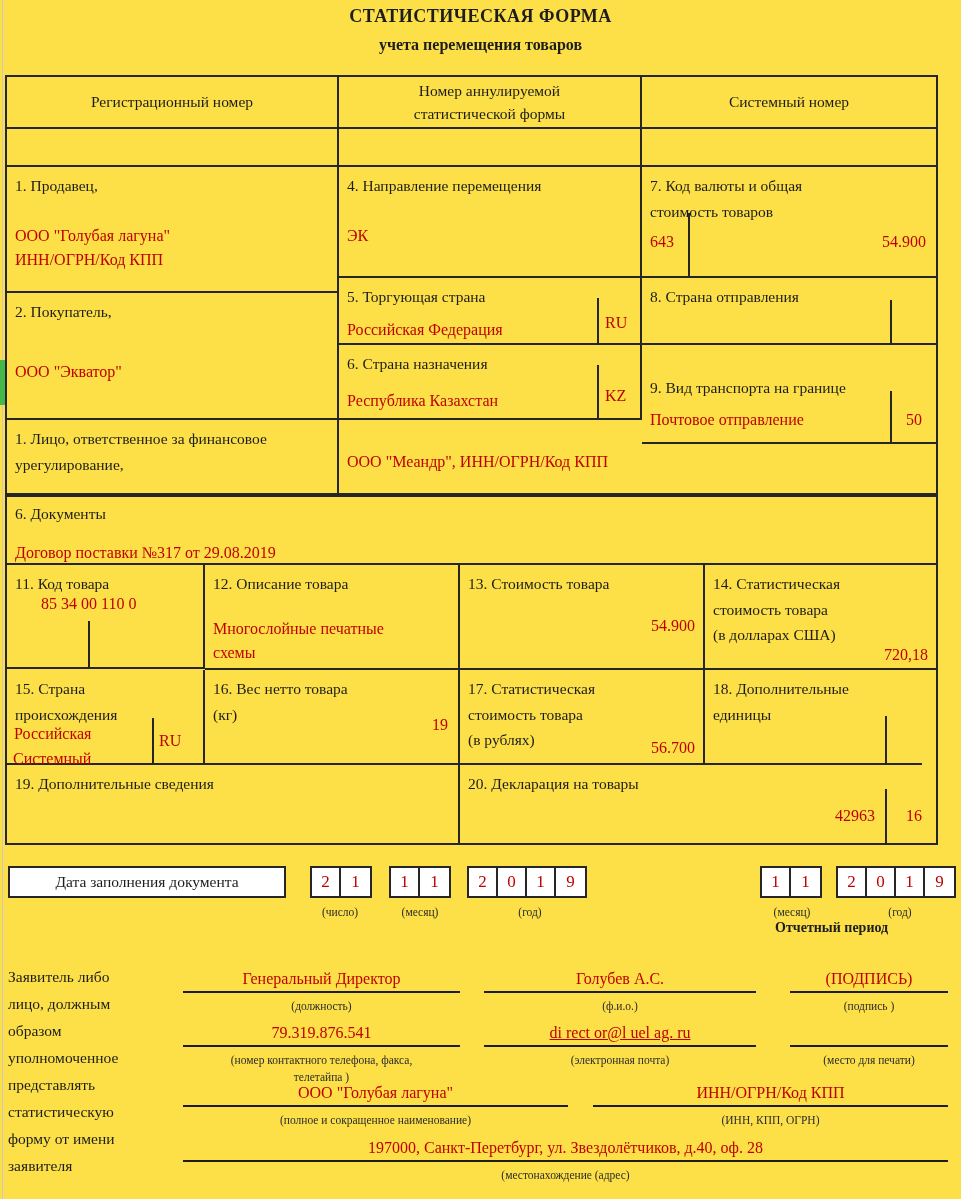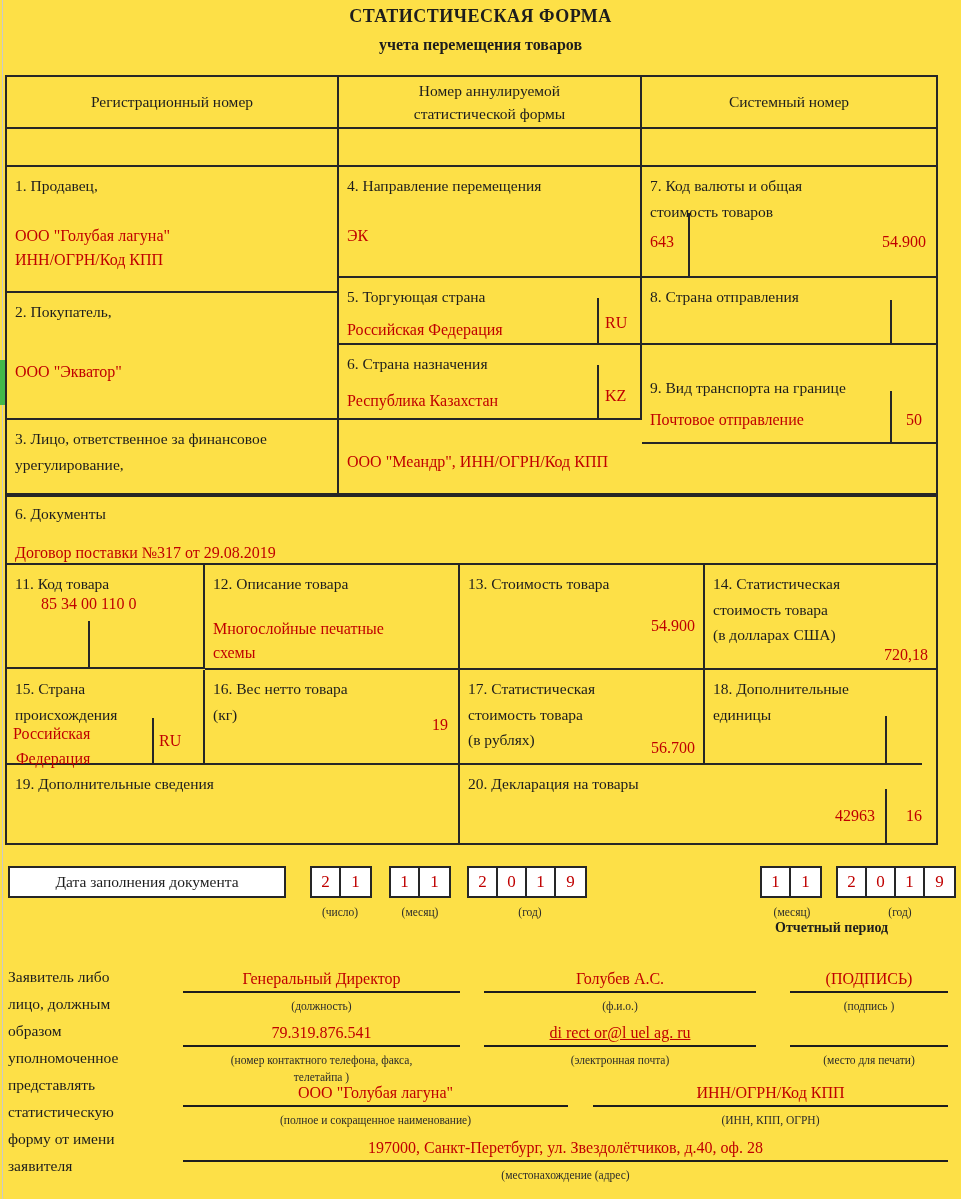--- a/index.html
+++ b/index.html
@@ -58,21 +58,21 @@
     <div class="cell br bb" style="left:0;top:0;width:332px;height:126px;">
       <div class="lbl">1. Продавец,</div>
       <div class="val red" style="margin-top:25px;">ООО "Голубая лагуна"
 ИНН/ОГРН/Код КПП</div>
     </div>
     <div class="cell br bb" style="left:0;top:126px;width:332px;height:127px;">
       <div class="lbl">2. Покупатель,</div>
       <div class="val red" style="margin-top:35px;">ООО "Экватор"</div>
     </div>
     <div class="cell br" style="left:0;top:253px;width:332px;bottom:0;">
-      <div class="lbl">3. Лицо, ответственное за финансовое
+      <div class="lbl">1. Лицо, ответственное за финансовое
 урегулирование,</div>
     </div>
 
     <div class="cell br bb" style="left:332px;top:0;width:303px;height:111px;">
       <div class="lbl">4. Направление перемещения</div>
       <div class="val red" style="margin-top:25px;">ЭК</div>
     </div>
     <div class="cell br bb" style="left:332px;top:111px;width:303px;height:67px;">
       <div class="lbl">5. Торгующая страна</div>
       <div class="val red" style="margin-top:8px;">Российская Федерация</div>
@@ -136,21 +136,21 @@
       <div class="lbl">14. Статистическая
 стоимость товара
 (в долларах США)</div>
       <div class="absv red" style="right:8px;bottom:4px;">720,18</div>
     </div>
 
     <div class="cell br bb" style="left:0;top:105px;width:198px;height:95px;">
       <div class="lbl">15. Страна
 происхождения</div>
       <div class="absv red" style="left:6px;top:52px;white-space:pre-line;line-height:1.55;">Российская
-Федерация</div>
+Системный</div>
       <div class="vline" style="left:145px;top:48px;bottom:0;"></div>
       <div class="absv red" style="left:152px;top:62px;">RU</div>
     </div>
     <div class="cell br bb" style="left:198px;top:105px;width:255px;height:95px;">
       <div class="lbl">16. Вес нетто товара
 (кг)</div>
       <div class="absv red" style="right:10px;top:46px;">19</div>
     </div>
     <div class="cell br bb" style="left:453px;top:105px;width:245px;height:95px;">
       <div class="lbl">17. Статистическая

